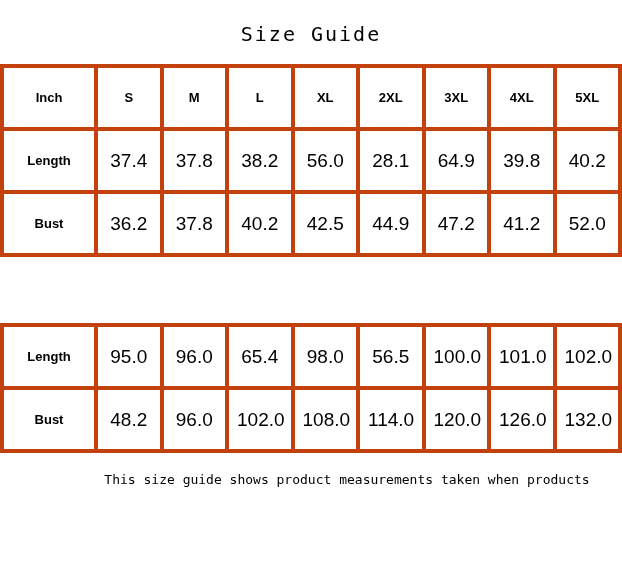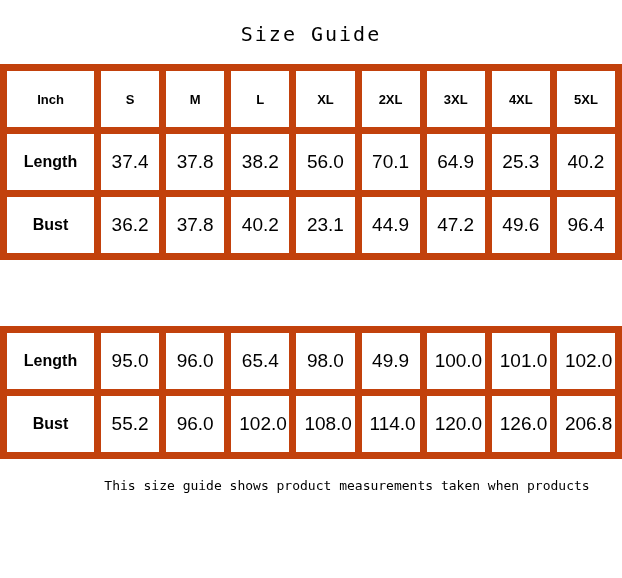--- a/index.html
+++ b/index.html
@@ -29,35 +29,35 @@
     padding-bottom: 18px;
     color: #000;
   }
   table.size-table {
     border-collapse: collapse;
     width: 622px;
     table-layout: fixed;
     font-family: "Liberation Sans", sans-serif;
   }
   table.size-table td, table.size-table th {
-    border: 7px solid #c2410c;
+    border: 4px solid #c2410c;
     height: 63px;
     text-align: center;
     vertical-align: middle;
     font-size: 13px;
     font-weight: bold;
     padding: 8px;
     box-sizing: border-box;
   }
   table.size-table th.unit-cell {
     font-size: 13px;
     font-weight: bold;
   }
   table.size-table td.row-label {
-    font-size: 16px;
+    font-size: 13px;
     font-weight: bold;
   }
   table.size-table td.value {
     font-weight: normal;
     font-size: 19px;
   }
   
   table.size-table col.first {
     width: 94px;
   }
@@ -110,35 +110,35 @@
         <th>3XL</th>
         <th>4XL</th>
         <th>5XL</th>
       </tr>
       <tr>
         <td class="row-label">Length</td>
         <td class="value">37.4</td>
         <td class="value">37.8</td>
         <td class="value">38.2</td>
         <td class="value">56.0</td>
-        <td class="value">70.1</td>
+        <td class="value">28.1</td>
         <td class="value">64.9</td>
-        <td class="value">25.3</td>
+        <td class="value">39.8</td>
         <td class="value">40.2</td>
       </tr>
       <tr>
         <td class="row-label">Bust</td>
         <td class="value">36.2</td>
         <td class="value">37.8</td>
         <td class="value">40.2</td>
-        <td class="value">23.1</td>
+        <td class="value">42.5</td>
         <td class="value">44.9</td>
         <td class="value">47.2</td>
-        <td class="value">49.6</td>
-        <td class="value">96.4</td>
+        <td class="value">41.2</td>
+        <td class="value">52.0</td>
       </tr>
     </tbody>
   </table>
 
   <div class="gap"></div>
 
   <table class="size-table">
     <colgroup>
       <col class="first">
       <col>
@@ -150,35 +150,35 @@
         <col>
         <col>
     </colgroup>
     <tbody>
       <tr>
         <td class="row-label">Length</td>
         <td class="value">95.0</td>
         <td class="value">96.0</td>
         <td class="value">65.4</td>
         <td class="value">98.0</td>
-        <td class="value">49.9</td>
+        <td class="value">56.5</td>
         <td class="value">100.0</td>
         <td class="value">101.0</td>
         <td class="value">102.0</td>
       </tr>
       <tr>
         <td class="row-label">Bust</td>
-        <td class="value">55.2</td>
+        <td class="value">48.2</td>
         <td class="value">96.0</td>
         <td class="value">102.0</td>
         <td class="value">108.0</td>
         <td class="value">114.0</td>
         <td class="value">120.0</td>
         <td class="value">126.0</td>
-        <td class="value">206.8</td>
+        <td class="value">132.0</td>
       </tr>
     </tbody>
   </table>
 
   <div class="footer">
     <div>This size guide shows product measurements taken when products</div>
   </div>
 
 </div>
 

